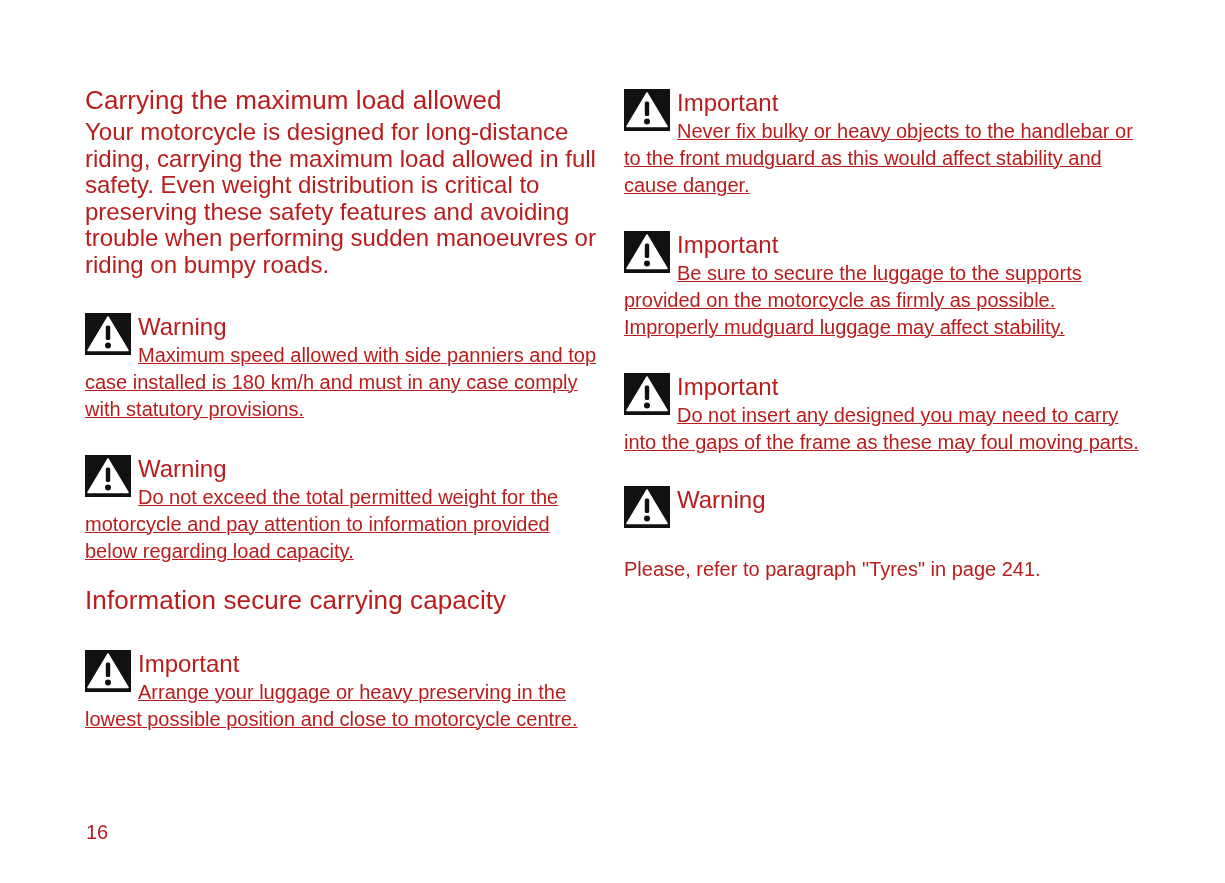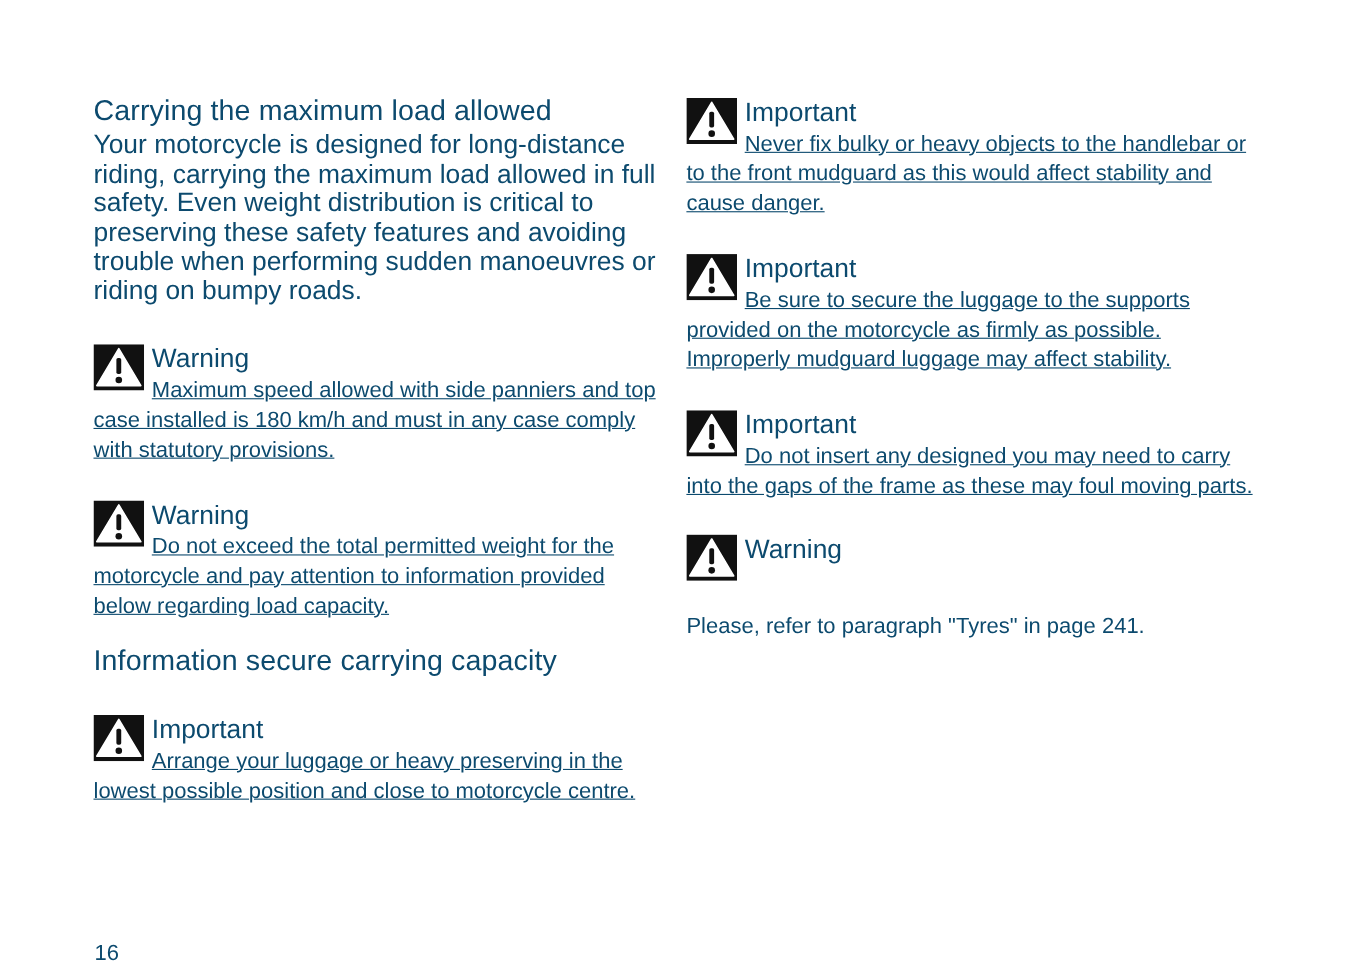--- a/index.html
+++ b/index.html
@@ -2,21 +2,21 @@
 <html><head>
 <meta charset="utf-8">
 <style>
   * { box-sizing: border-box; }
   html, body { margin: 0; padding: 0; background: #ffffff; }
   .page {
     position: relative;
     width: 1225px;
     height: 883px;
     background: #ffffff;
-    color: #0c4a6e;
+    color: #b91c1c;
     font-family: "Liberation Sans", sans-serif;
     overflow: hidden;
   }
   .col { position: absolute; top: 85px; }
   .col-left  { left: 85px;  width: 517px; }
   .col-right { left: 624px; width: 520px; }
 
   .h1 {
     font-size: 26px;
     line-height: 31px;
@@ -55,21 +55,21 @@
   .notice-body  { font-size: 20px; line-height: 27px; }
 
   .ref-note {
     font-size: 20px;
     line-height: 27px;
     margin-top: 28px;
   }
   .page-num {
     position: absolute;
     left: 86px;
-    top: 855px;
+    top: 820px;
     font-size: 20px;
     line-height: 24px;
   }
 </style>
 </head>
 <body>
 
 <div class="page">
 
   <div class="col col-left">

